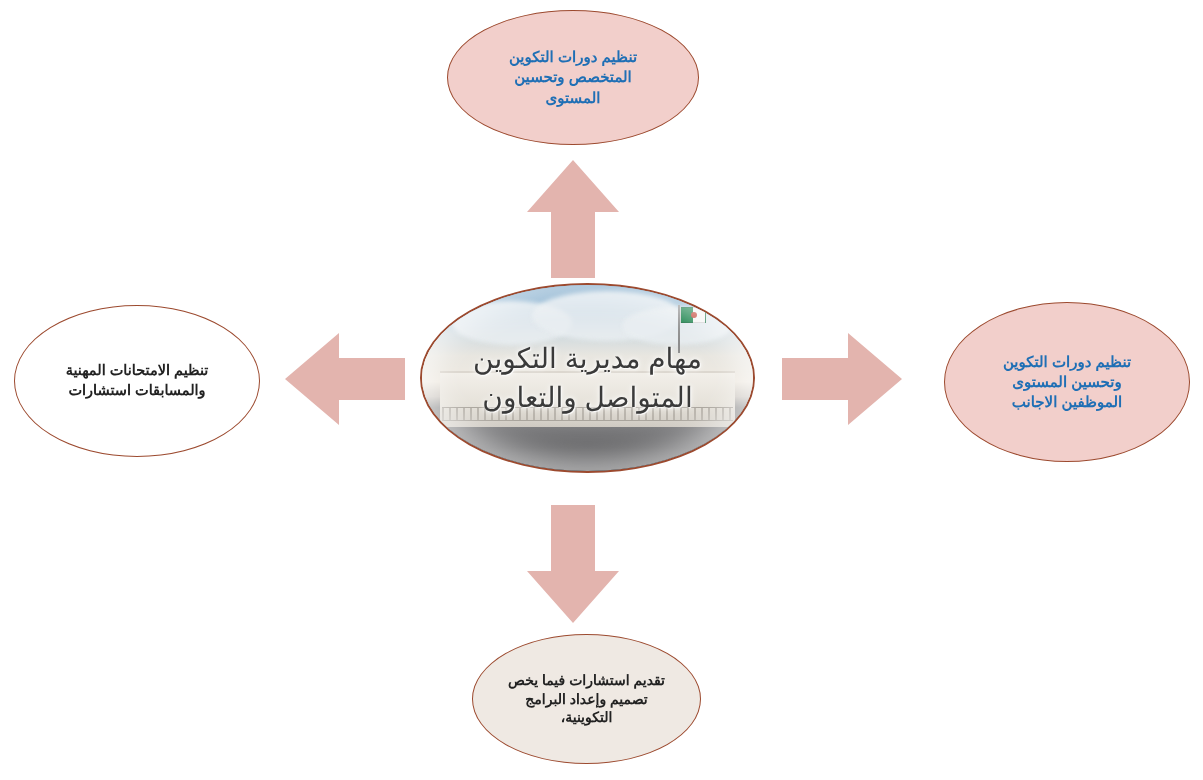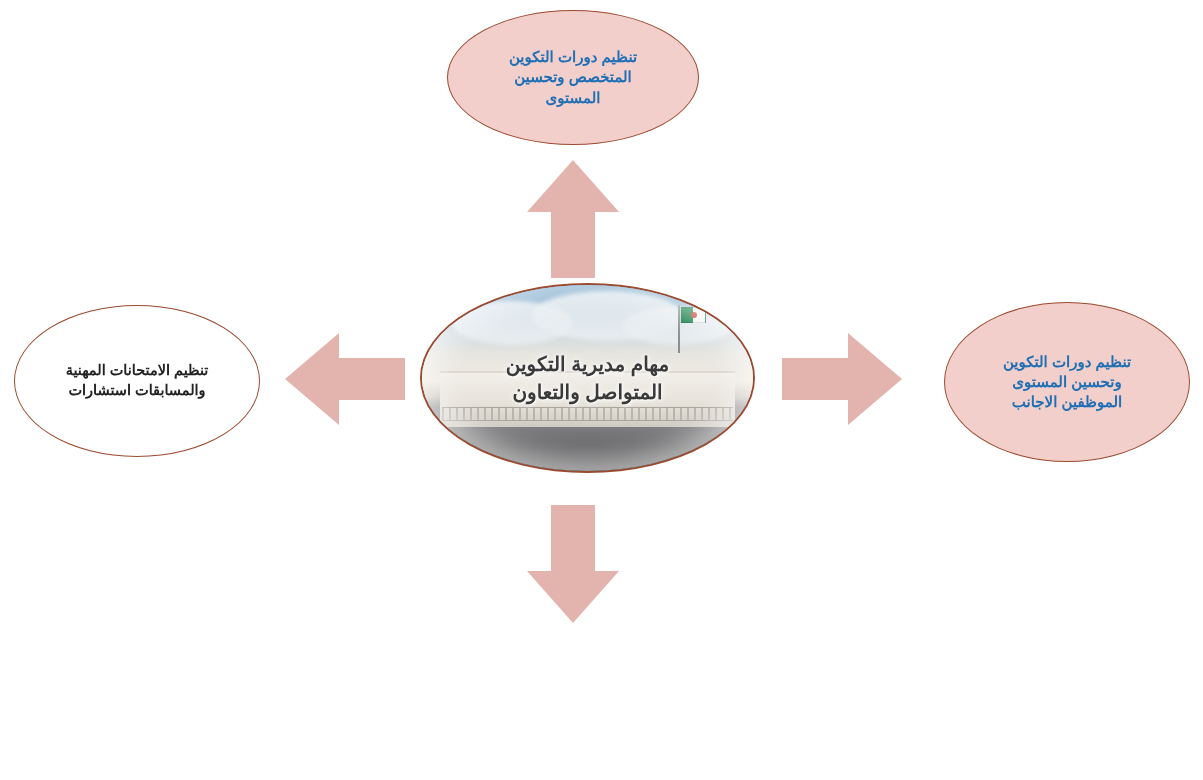--- a/index.html
+++ b/index.html
@@ -182,22 +182,22 @@
   .vignette {
     position: absolute;
     inset: 0;
     border-radius: 50%;
     box-shadow: inset 0 0 26px 14px rgba(255,255,255,.55);
   }
   #center-label {
     position: relative;
     z-index: 5;
     color: #3a3a3a;
-    font-size: 20px;
-    font-weight: bold;
+    font-size: 28px;
+    font-weight: normal;
     line-height: 1.4;
     text-align: center;
     white-space: pre-line;
     text-shadow:
       0 0 4px rgba(255,255,255,.95),
       0 0 8px rgba(255,255,255,.85),
       1px 1px 0 rgba(255,255,255,.8);
     width: 80%;
   }
 
@@ -222,20 +222,25 @@
     <span class="label">تنظيم دورات التكوين
 وتحسين المستوى
 الموظفين الاجانب</span>
   </div>
 
   <div class="node" id="node-left">
     <span class="label">تنظيم الامتحانات المهنية
 والمسابقات استشارات</span>
   </div>
 
+  <div class="node" id="node-bottom">
+    <span class="label">تقديم استشارات فيما يخص
+تصميم وإعداد البرامج
+التكوينية،</span>
+  </div>
 
   <div class="arrow" id="arrow-up" style="left:527px; top:160px;">
     <svg width="92" height="118" viewBox="0 0 92 118">
       <polygon points="46,0 92,52 68,52 68,118 24,118 24,52 0,52" fill="#e3b4ae"></polygon>
     </svg>
   </div>
 
   <div class="arrow" id="arrow-down" style="left:527px; top:505px;">
     <svg width="92" height="118" viewBox="0 0 92 118">
       <polygon points="46,118 92,66 68,66 68,0 24,0 24,66 0,66" fill="#e3b4ae"></polygon>

